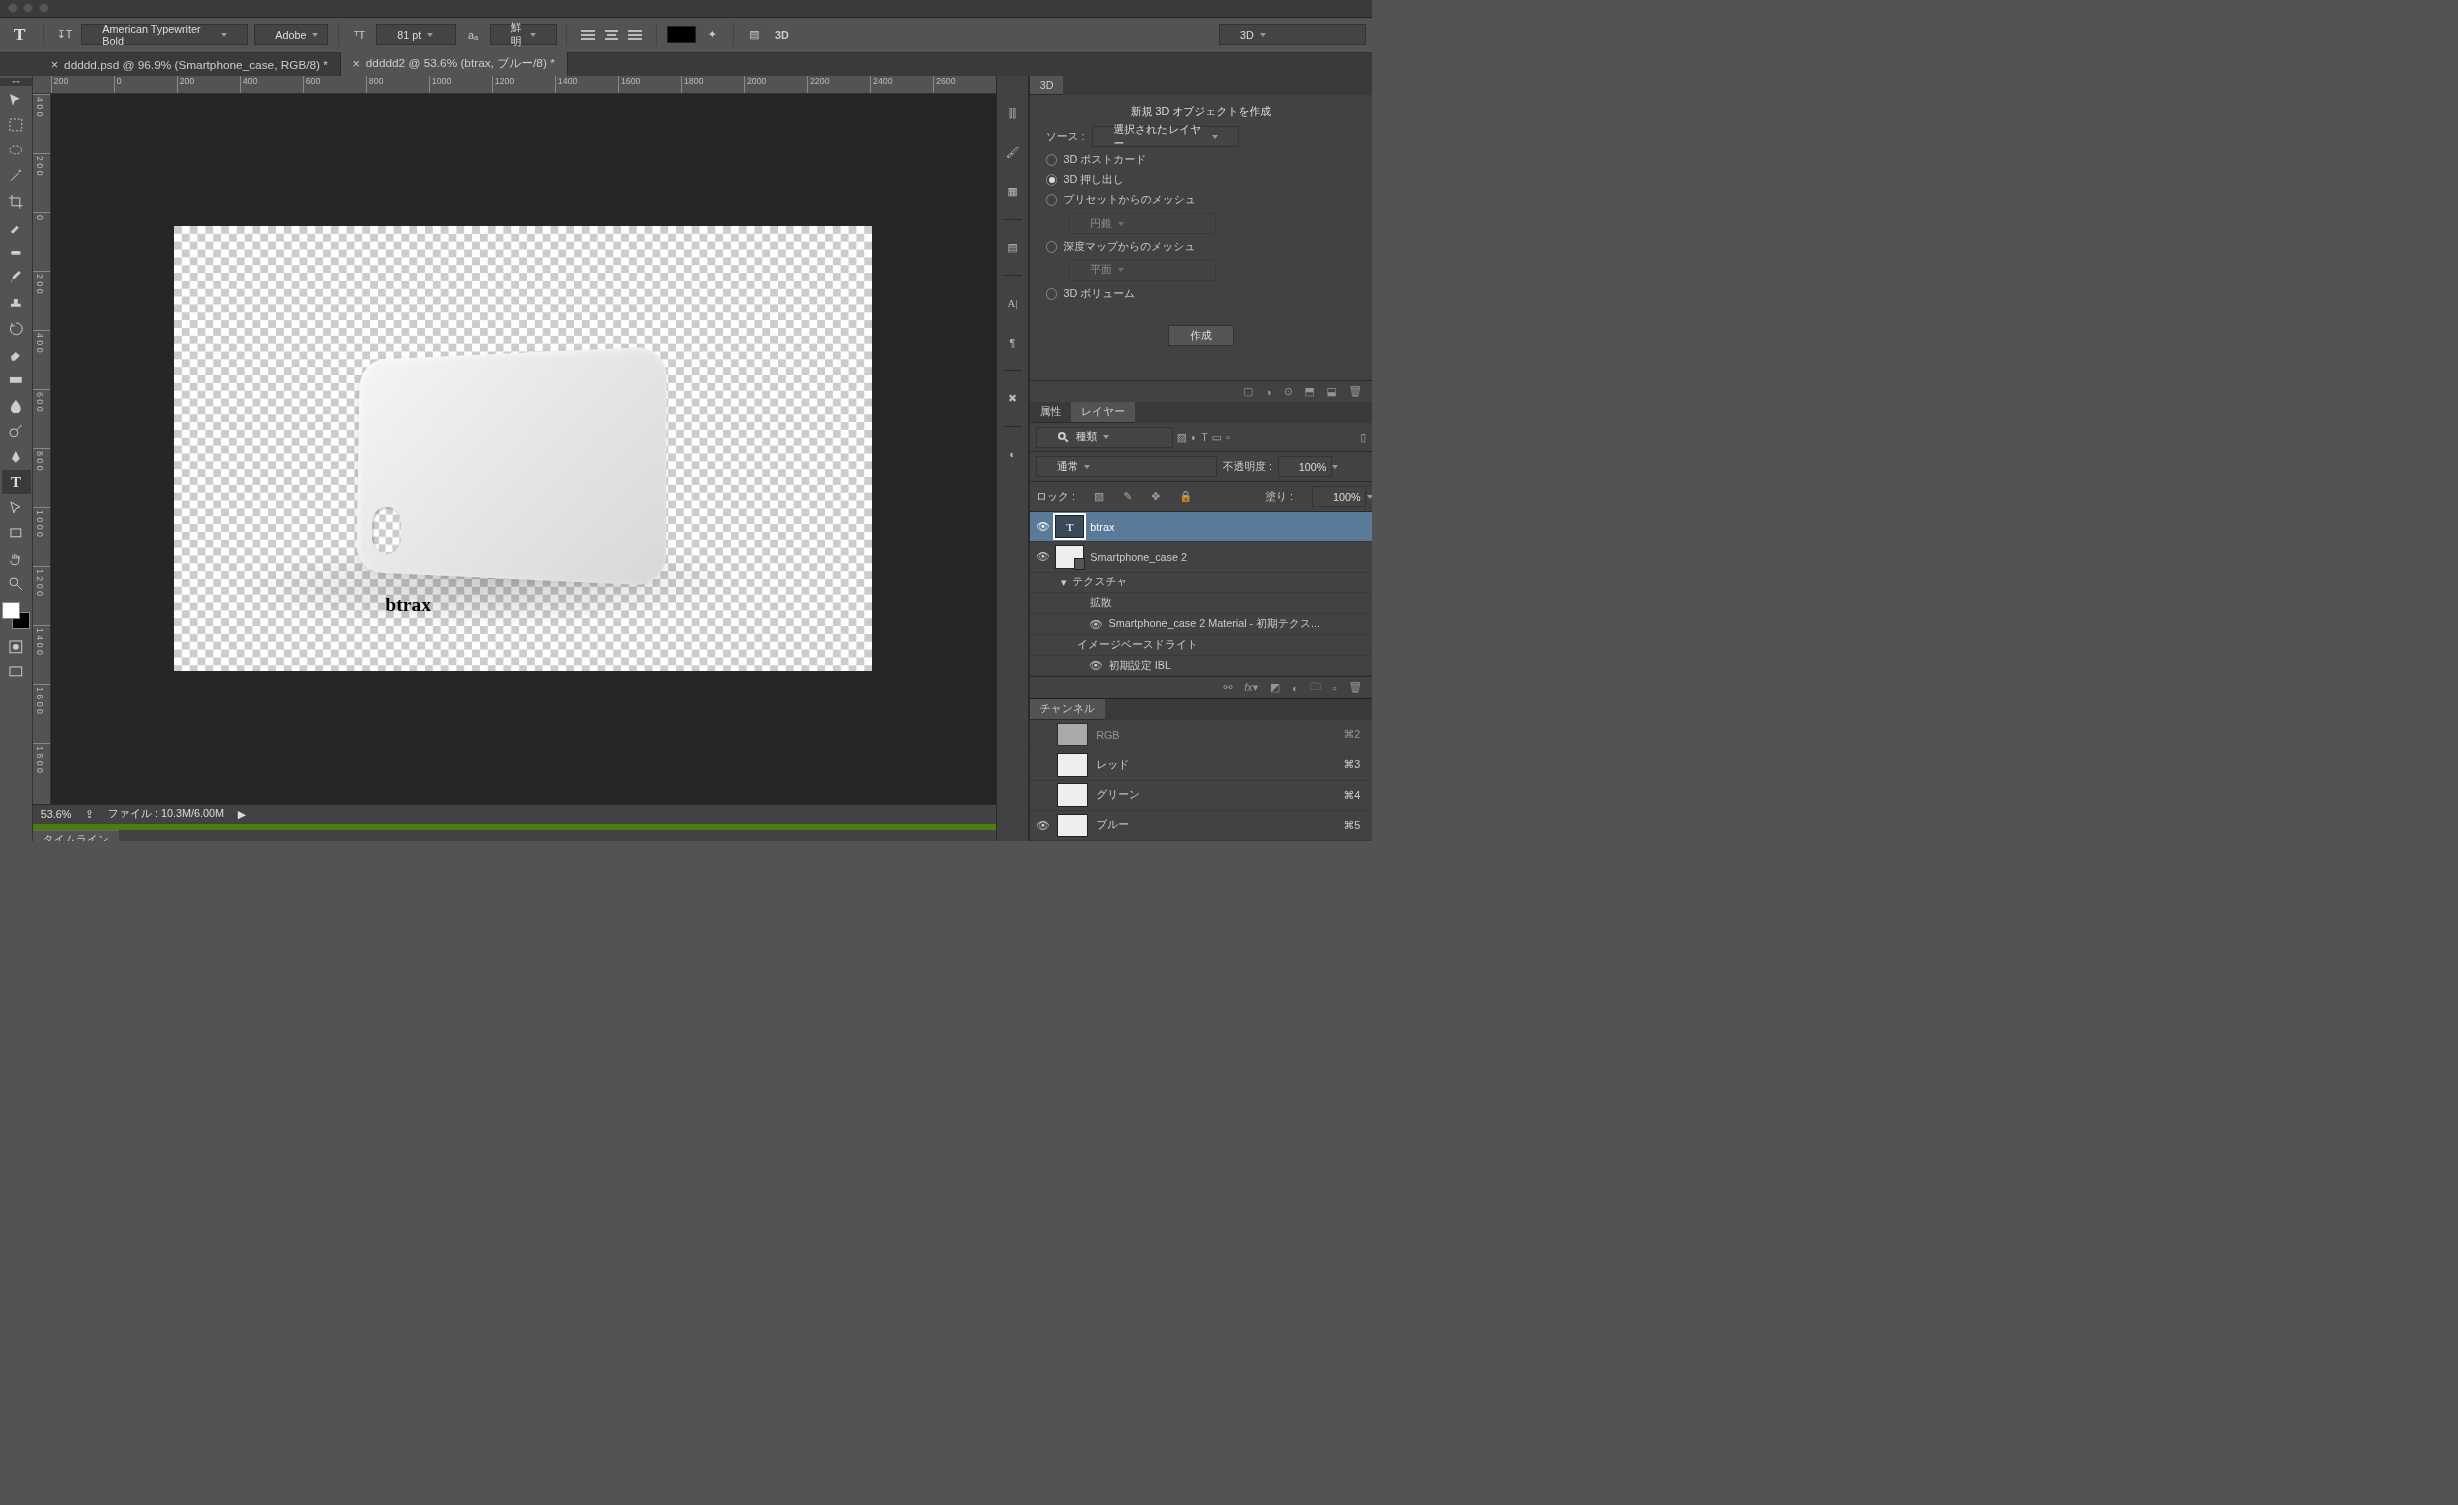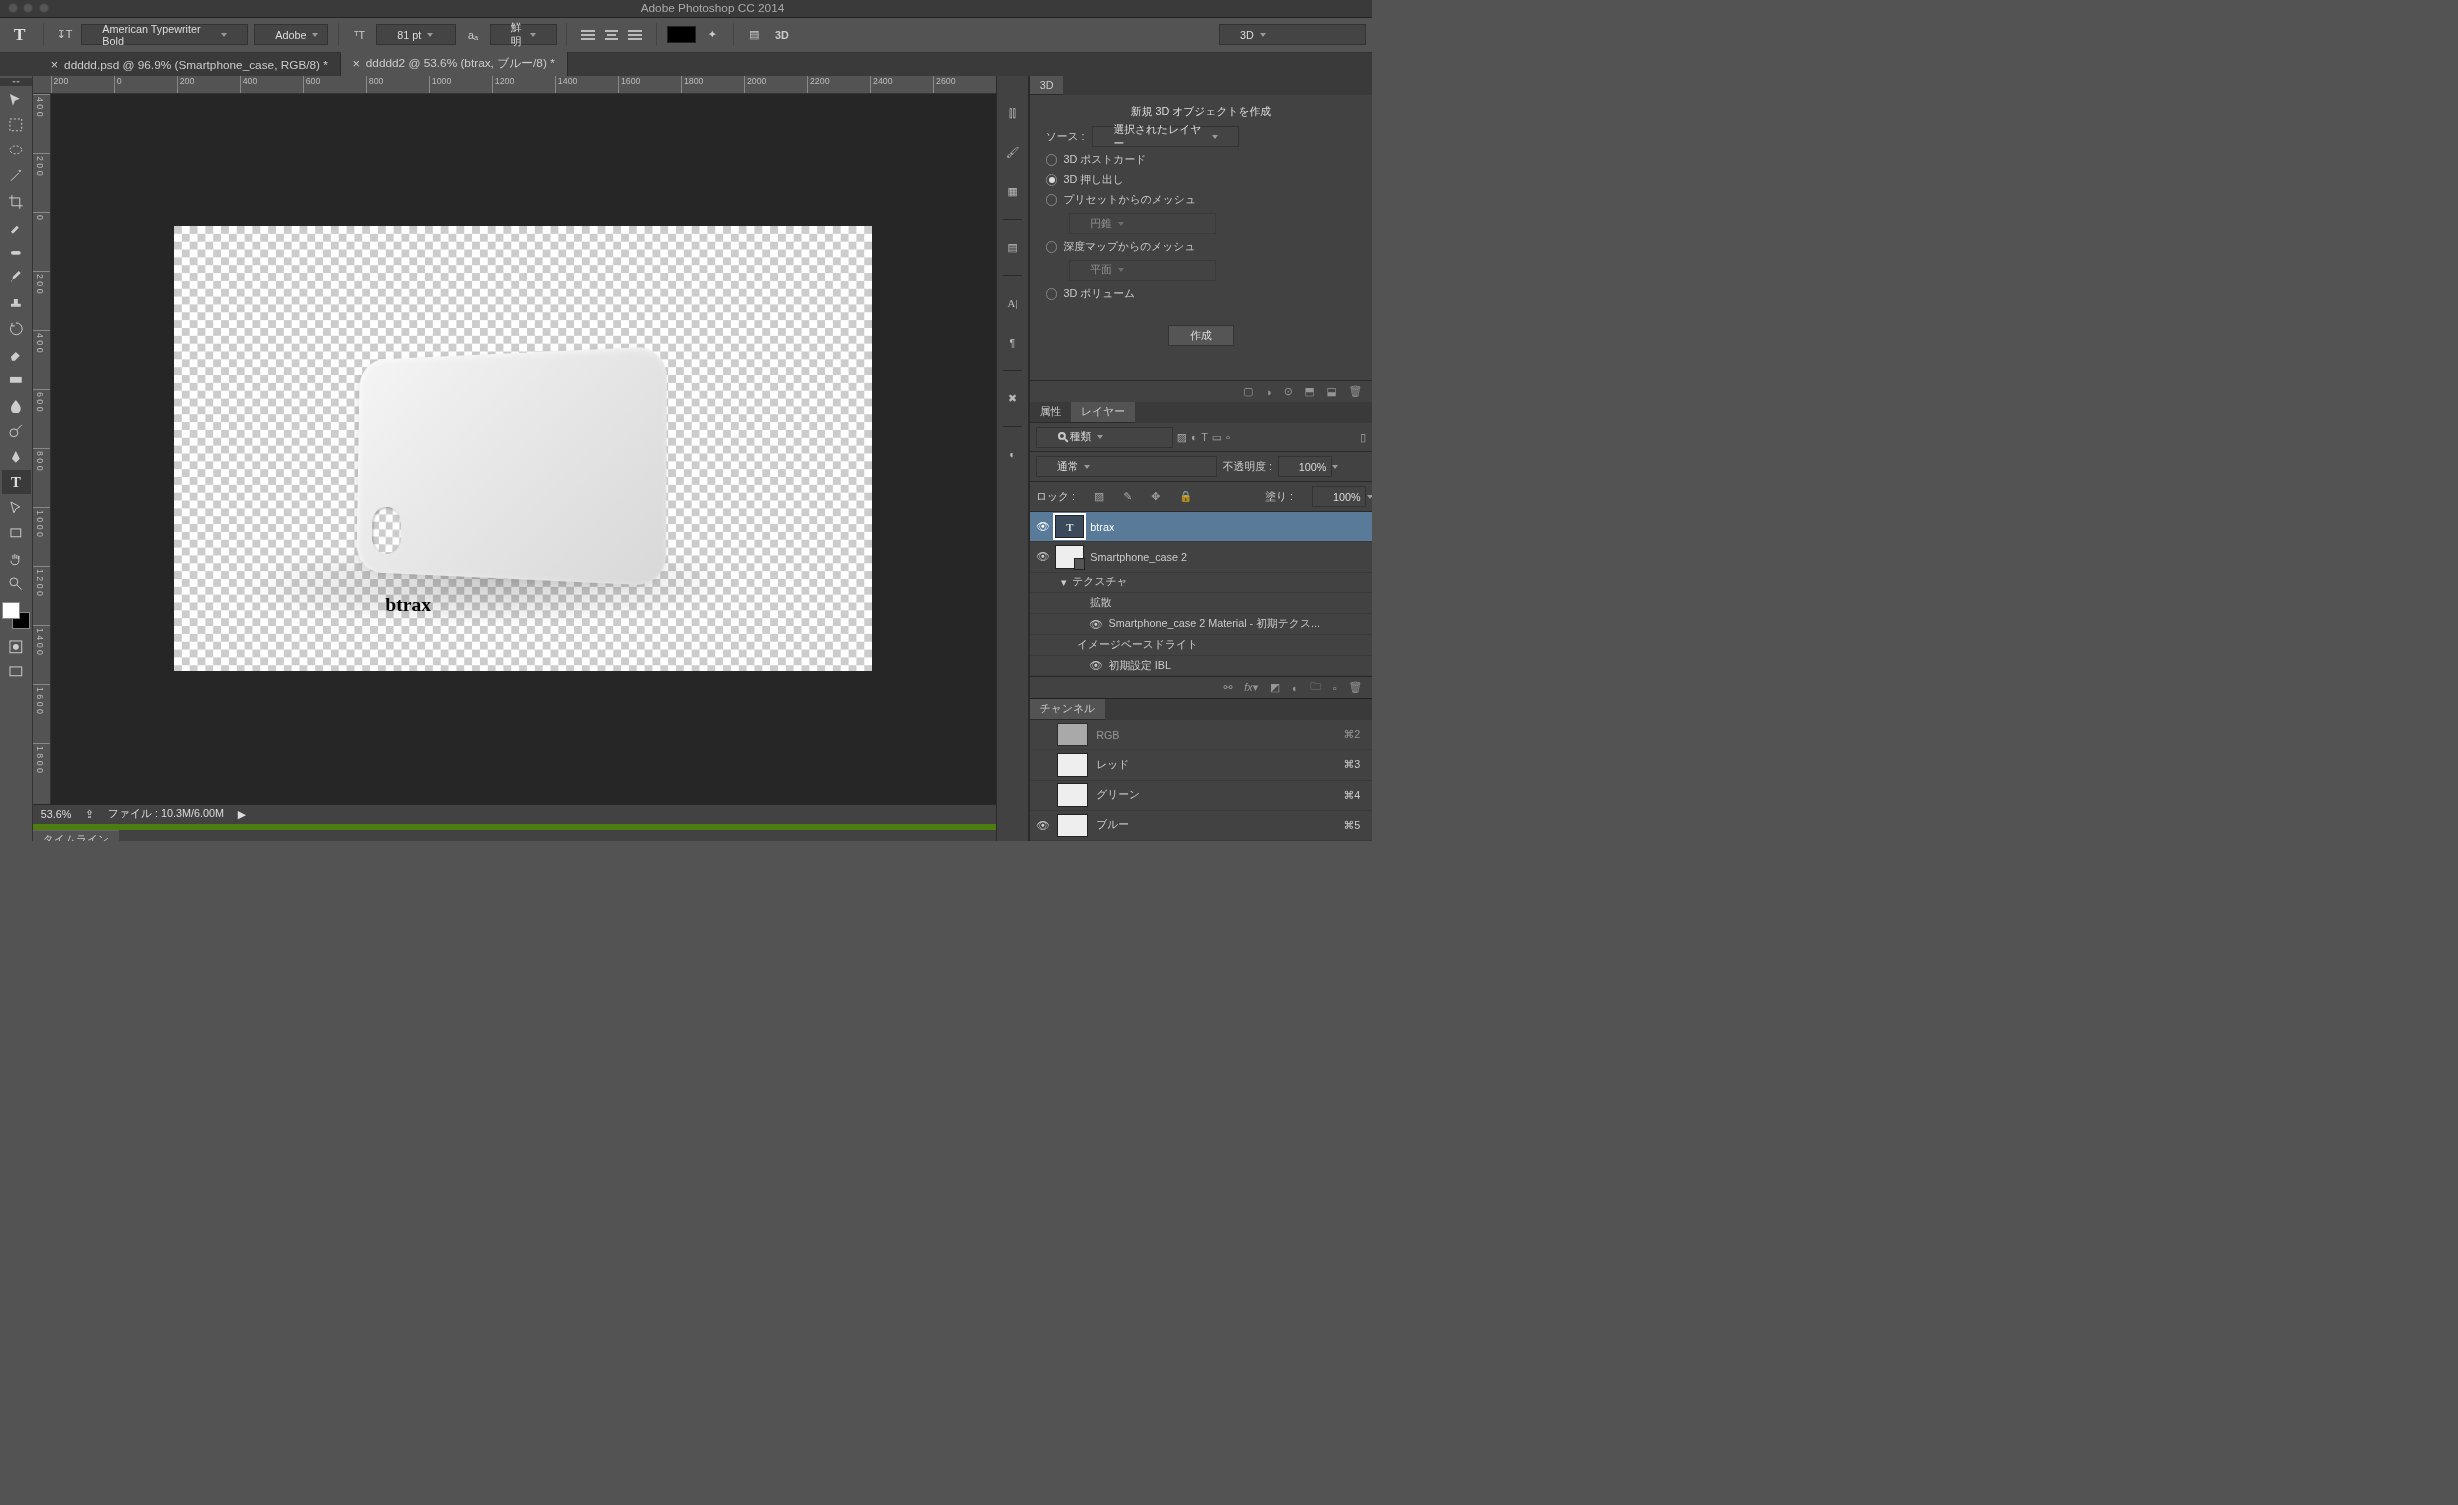--- a/index.html
+++ b/index.html
@@ -137,21 +137,20 @@
 </style>
 </head>
 <body>
 
 <div class="titlebar">
   <div class="traffic">
     <span></span>
     <span></span>
     <span></span>
   </div>
-  <div class="titlebar-title">Adobe Photoshop CC 2014</div>
 </div>
 
 <div class="optionsbar">
   <div class="tool-indicator">T</div>
   <div class="opt-divider"></div>
   <div class="opt-icon">↧T</div>
   <div class="dropdown" style="width:167px">
       <span>American Typewriter Bold</span>
     </div>
   <div class="dropdown" style="width:74px">
@@ -456,21 +455,21 @@
       <div class="panel-tab">属性</div>
       <div class="panel-tab active">レイヤー</div>
     </div>
     <div class="layers">
       <div class="layer-controls">
         <div class="dropdown" style="width:137px">
           <svg width="11.8" height="11.8" class="search-icon-svg" viewBox="0 0 12 12">
               <circle cx="5" cy="5" r="3"></circle>
               <path d="M8 8l3 3"></path>
             </svg>
-          <span style="margin-left:1px">種類</span>
+          <span style="margin-left:7px">種類</span>
         </div>
         <span class="small-icon">▨</span>
         <span class="small-icon">◐</span>
         <span class="small-icon">T</span>
         <span class="small-icon">▭</span>
         <span class="small-icon">▫</span>
         <div class="flex-sp"></div>
         <span class="small-icon">▯</span>
       </div>
       <div class="layer-row2">

